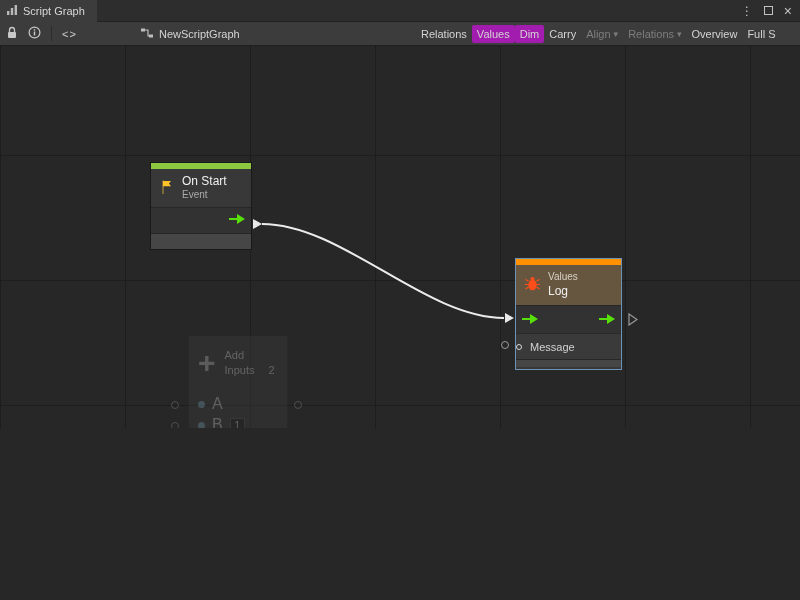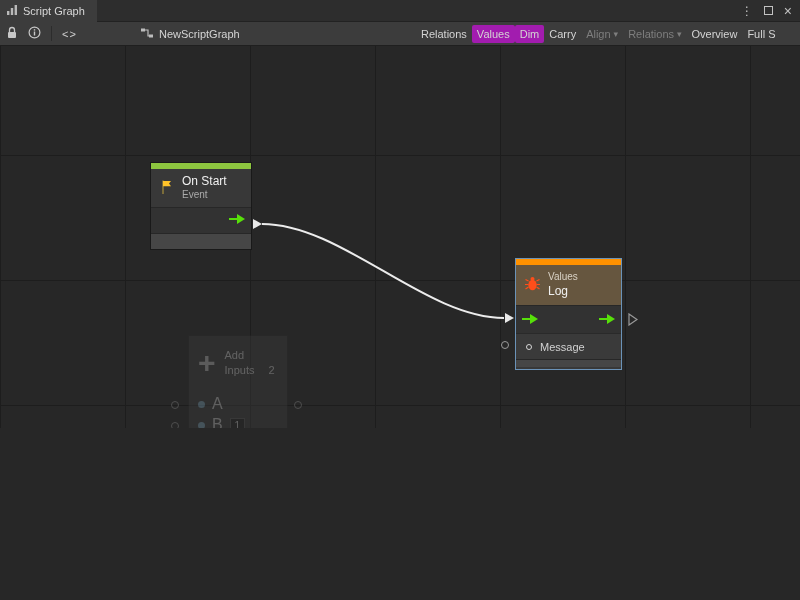--- a/index.html
+++ b/index.html
@@ -63,21 +63,21 @@
   .node-onstart .strip { background: #8dc63f; }
   .node-onstart .port-row { height: 26px; justify-content: flex-end; }
   .node-onstart .footer { height: 16px; }
 
   
   .node-debug { left: 515px; top: 212px; width: 107px; height: 112px; border: 1px solid #6b93b8; }
   .node-debug .strip { background: #ff9100; }
   .node-debug .node-header { background: #66563f; height: 40px; }
   .node-debug .hdr-sub { color: #d9d2c6; }
   .node-debug .port-row { height: 28px; justify-content: space-between; }
-  .msg-row { display: flex; align-items: center; gap: 8px; padding: 0 10px; height: 26px;
+  .msg-row { display: flex; align-items: center; gap: 8px; padding: 0 0; height: 26px;
     background: #3a3a3a; border-top: 1px solid #2a2a2a; color: #d2d2d2; }
   .node-debug .footer { height: 8px; }
   .data-dot { width: 6px; height: 6px; border-radius: 50%; border: 1.5px solid #d6d6d6; }
 
   
   .ghost { position: absolute; left: 188px; top: 289px; width: 100px; height: 112px; opacity: 0.34; }
   .ghost-body { position: absolute; inset: 0; background: #404040; border: 1px solid #2a2a2a; }
   .ghost-header { display: flex; align-items: center; gap: 9px; padding: 12px 9px 6px 9px; }
   .plus-glyph { font-size: 30px; color: #c0c0c0; line-height: 24px; font-weight: bold; }
   .ghost-title-col { display: flex; flex-direction: column; line-height: 1.35; color: #d5d5d5; font-size: 11px; }

